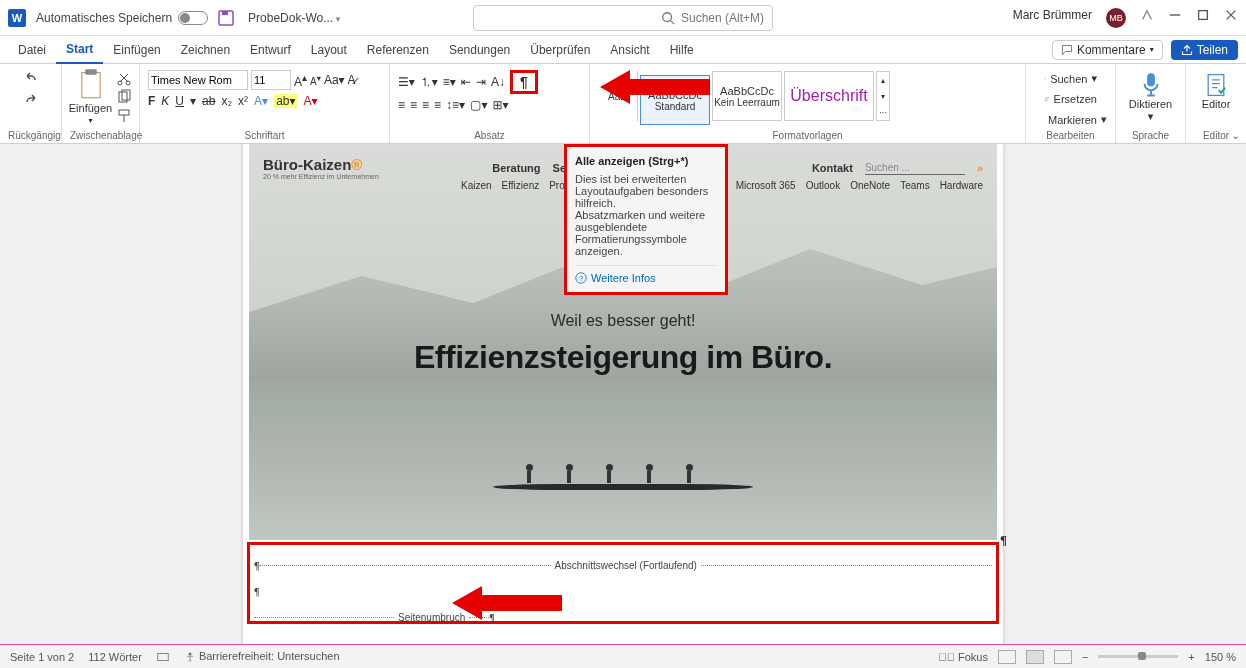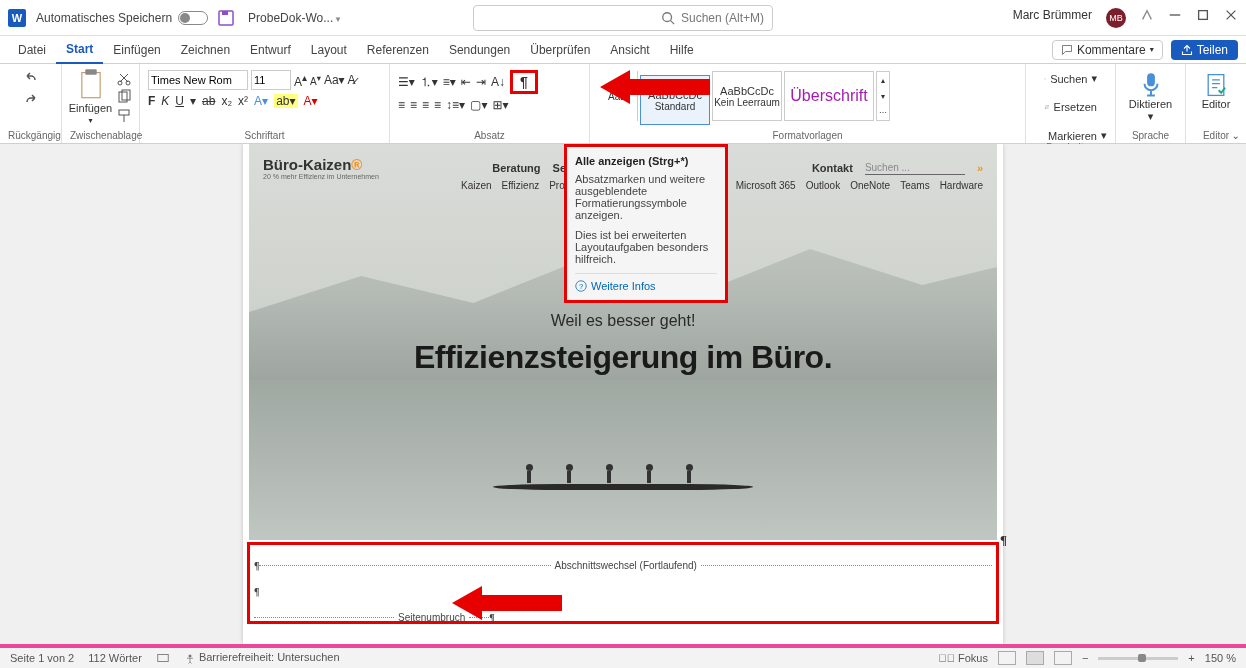--- a/index.html
+++ b/index.html
@@ -39,21 +39,21 @@
   .paste-icon { width: 28px; height: 32px; }
   .font-select { width: 100px; height: 20px; border: 1px solid #ccc; font-size: 11px; padding: 0 2px; }
   .size-select { width: 40px; height: 20px; border: 1px solid #ccc; font-size: 11px; padding: 0 2px; }
   .style-gallery { display: flex; gap: 2px; align-items: center; height: 56px; }
   .style-item { width: 70px; height: 50px; border: 1px solid #ccc; display: flex; flex-direction: column; align-items: center; justify-content: center; font-size: 10px; }
   .style-item.selected { border: 1px solid #4a90d9; background: #eaf3fb; margin-top: 8px; }
   .style-item.heading { font-family: "Calibri Light"; color: #a21caf; font-size: 16px; }
   .pilcrow-btn { width: 28px; height: 24px; border: 3px solid #e60000; display: flex; align-items: center; justify-content: center; font-size: 14px; font-weight: bold; position: relative; }
 
   
-  .edit-group { padding: 4px 10px 0 10px; display: flex; flex-direction: column; gap: 16px; font-size: 11px; }
+  .edit-group { padding: 4px 10px 0 10px; display: flex; flex-direction: column; gap: 8px; font-size: 11px; }
   .edit-row { display: flex; align-items: center; gap: 4px; }
   .big-btn { display: flex; flex-direction: column; align-items: center; justify-content: center; padding: 4px 10px; font-size: 11px; }
   .ribbon-collapse { position: absolute; right: 6px; bottom: 2px; font-size: 10px; color: #555; }
 
   
   .tooltip { position: absolute; top: 144px; left: 564px; width: 164px; background: #f5f5f5; border: 3px solid #e60000; padding: 8px; font-size: 11px; color: #444; z-index: 20; }
   .tooltip-title { font-weight: bold; margin-bottom: 6px; color: #222; }
   .tooltip-more { color: #0067b8; margin-top: 8px; display: flex; align-items: center; gap: 4px; border-top: 1px solid #ddd; padding-top: 6px; }
 
   
@@ -87,21 +87,21 @@
   .hero-headline { position: absolute; top: 195px; width: 100%; text-align: center; font-size: 32px; font-weight: bold; color: #1a1a1a; letter-spacing: -0.5px; }
 
   .pilcrow-mark { font-family: "Times New Roman", serif; font-weight: bold; }
   .section-breaks { position: absolute; top: 398px; left: 4px; right: 4px; border: 3px solid #e60000; padding: 10px 4px 20px 4px; height: 82px; }
   .break-line { display: flex; align-items: center; font-size: 10px; color: #444; height: 20px; }
   .break-line .dots { flex: 1; border-top: 1px dotted #888; height: 1px; }
   .break-label { padding: 0 4px; white-space: nowrap; }
   .floating-pilcrow { position: absolute; top: 388px; right: -4px; font-size: 13px; }
 
   
-  .statusbar { position: absolute; bottom: 0; left: 0; right: 0; height: 24px; background: #f3f3f3; border-top: 4px solid #ec4899; display: flex; align-items: center; padding: 0 10px; font-size: 11px; color: #555; gap: 14px; }
+  .statusbar { position: absolute; bottom: 0; left: 0; right: 0; height: 24px; background: #f3f3f3; border-top: 1px solid #ec4899; display: flex; align-items: center; padding: 0 10px; font-size: 11px; color: #555; gap: 14px; }
   .statusbar-right { margin-left: auto; display: flex; align-items: center; gap: 10px; }
   .view-btn { width: 18px; height: 14px; border: 1px solid #aaa; }
   .zoom-slider { width: 80px; height: 3px; background: #ccc; position: relative; }
   .zoom-slider::after { content: ""; width: 8px; height: 8px; background: #888; position: absolute; top: -3px; left: 50%; border-radius: 2px; }
 </style>
 </head>
 <body>
 
 <div class="titlebar">
   <div class="word-icon">W</div>
@@ -327,22 +327,22 @@
   </div>
   <div class="ribbon-collapse">⌄</div>
 </div>
 
 <svg class="arrow arrow1" viewBox="0 0 110 34">
     <polygon class="arrow-shape" points="0,17 30,0 30,9 110,9 110,25 30,25 30,34"></polygon>
   </svg>
 
 <div class="tooltip">
   <div class="tooltip-title">Alle anzeigen (Strg+*)</div>
+  <div>Dies ist bei erweiterten Layoutaufgaben besonders hilfreich.</div>
   <div style="margin-bottom:8px">Absatzmarken und weitere ausgeblendete Formatierungssymbole anzeigen.</div>
-  <div>Dies ist bei erweiterten Layoutaufgaben besonders hilfreich.</div>
   <div class="tooltip-more">
     <svg width="12" height="12" viewBox="0 0 16 16">
         <circle cx="8" cy="8" r="7" fill="none" stroke="#0067b8"></circle>
         <text x="8" y="12" text-anchor="middle" font-size="10" fill="#0067b8">?</text>
       </svg>
     <span>Weitere Infos</span>
   </div>
 </div>
 
 <div class="canvas">

